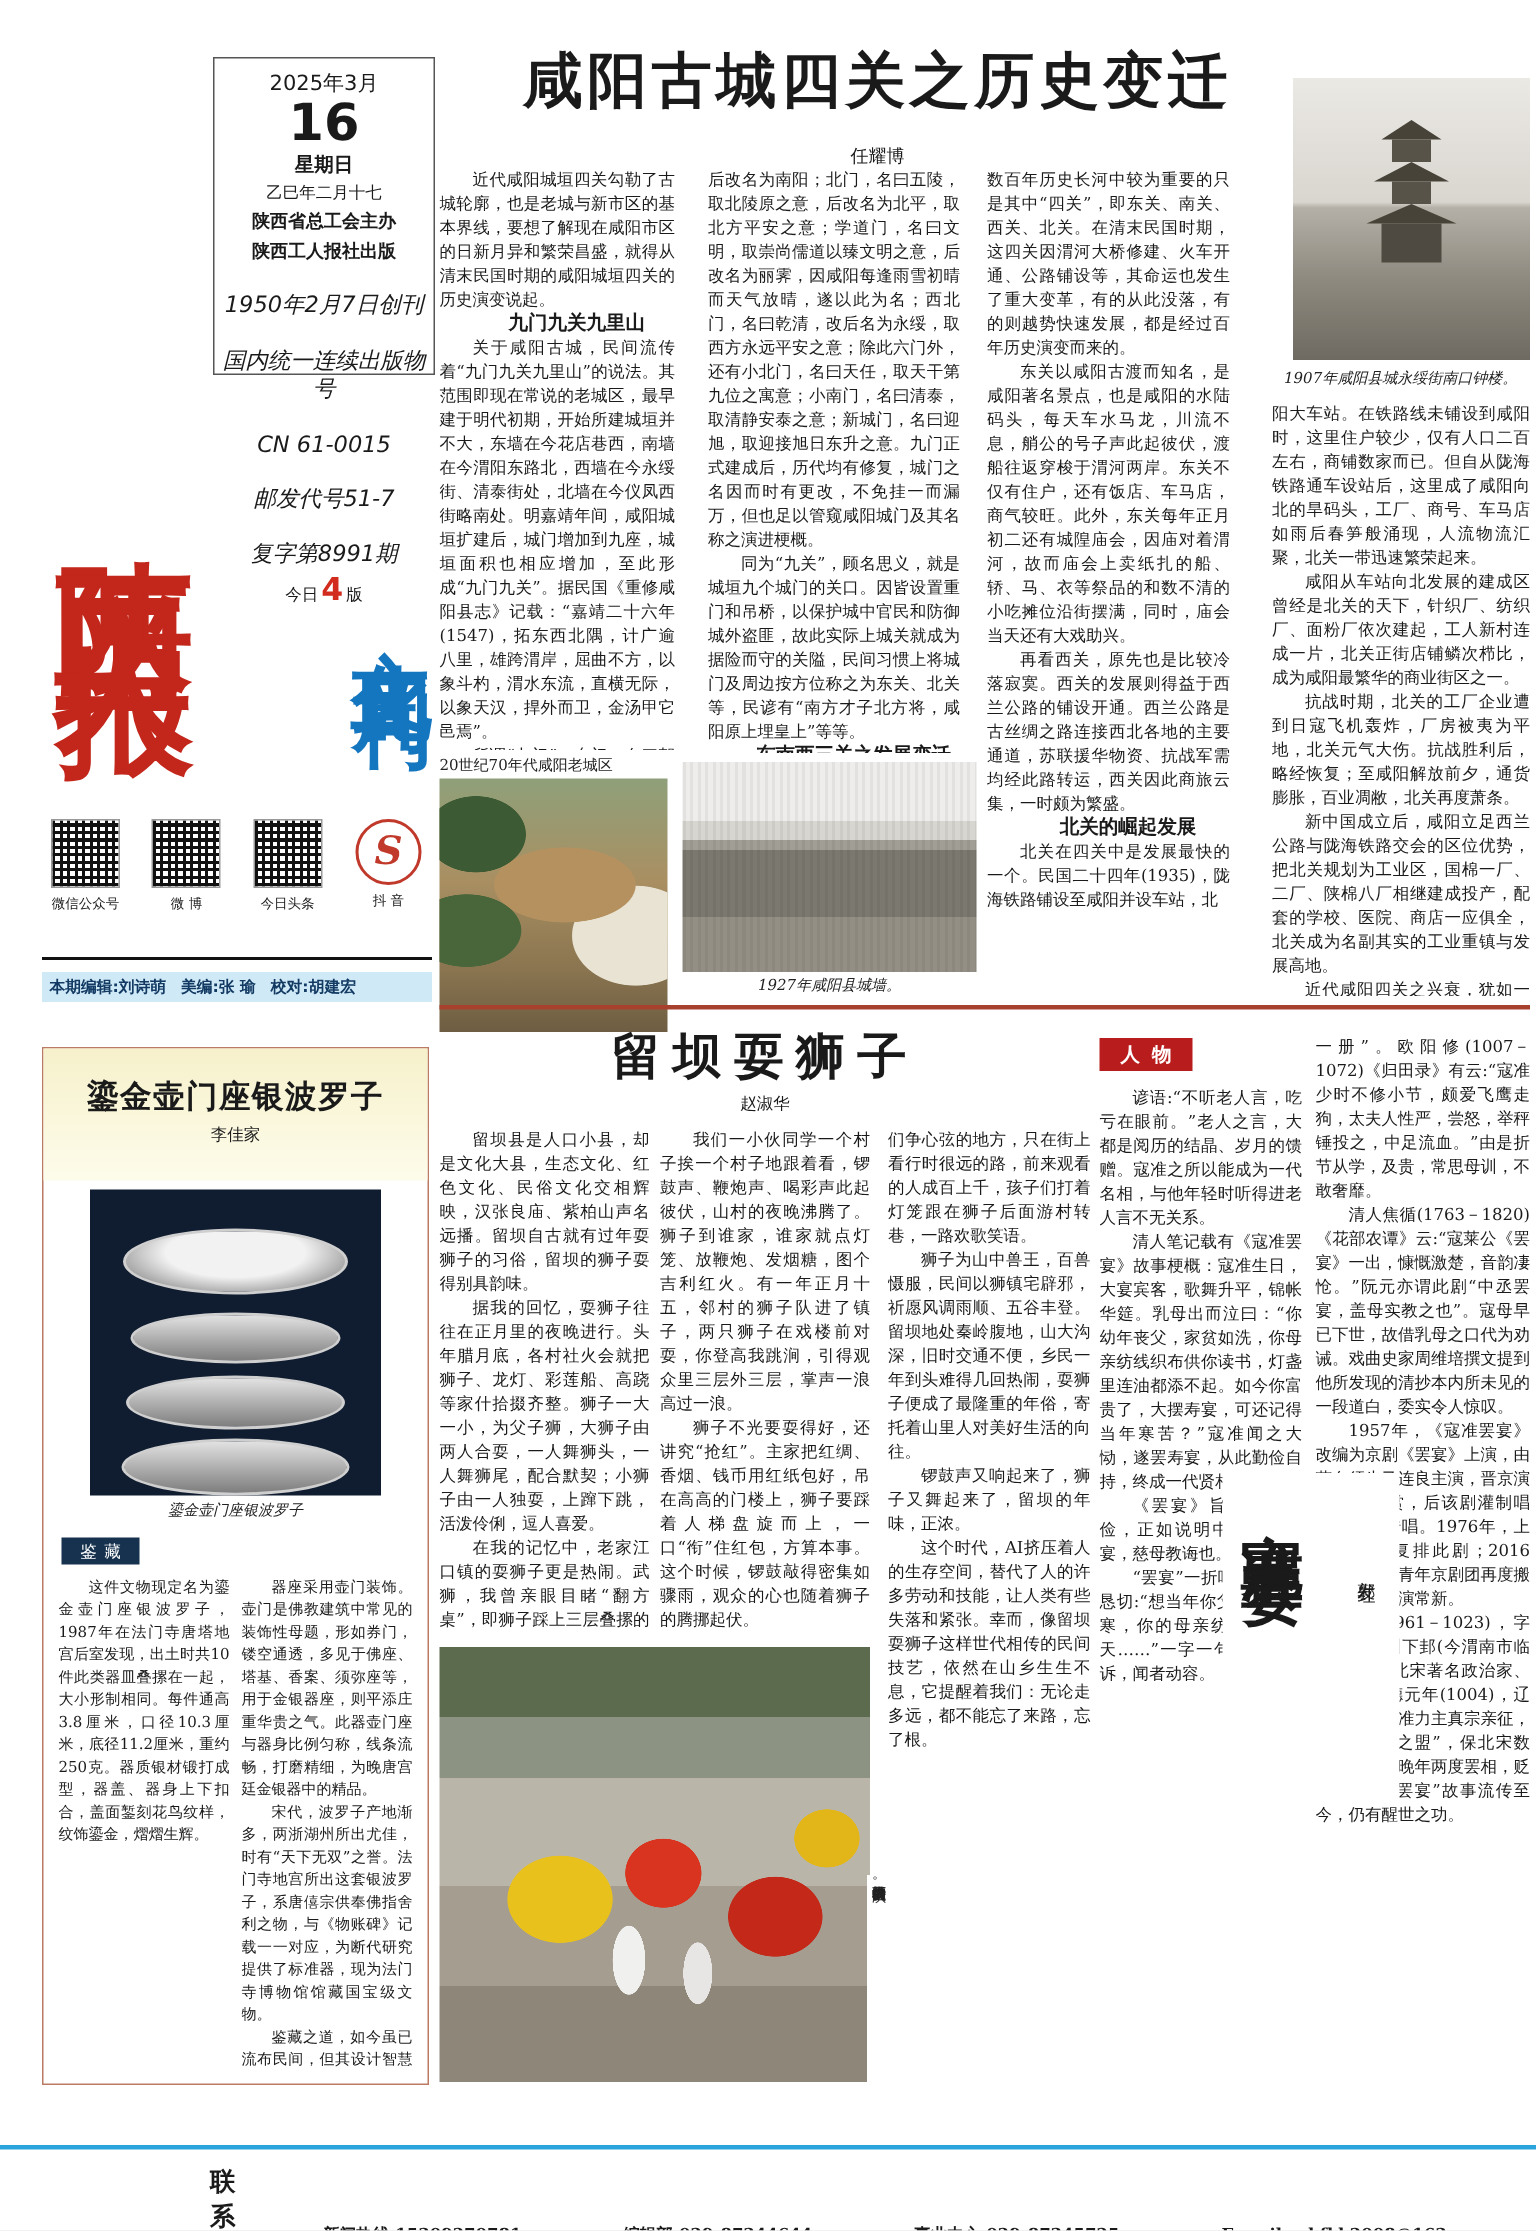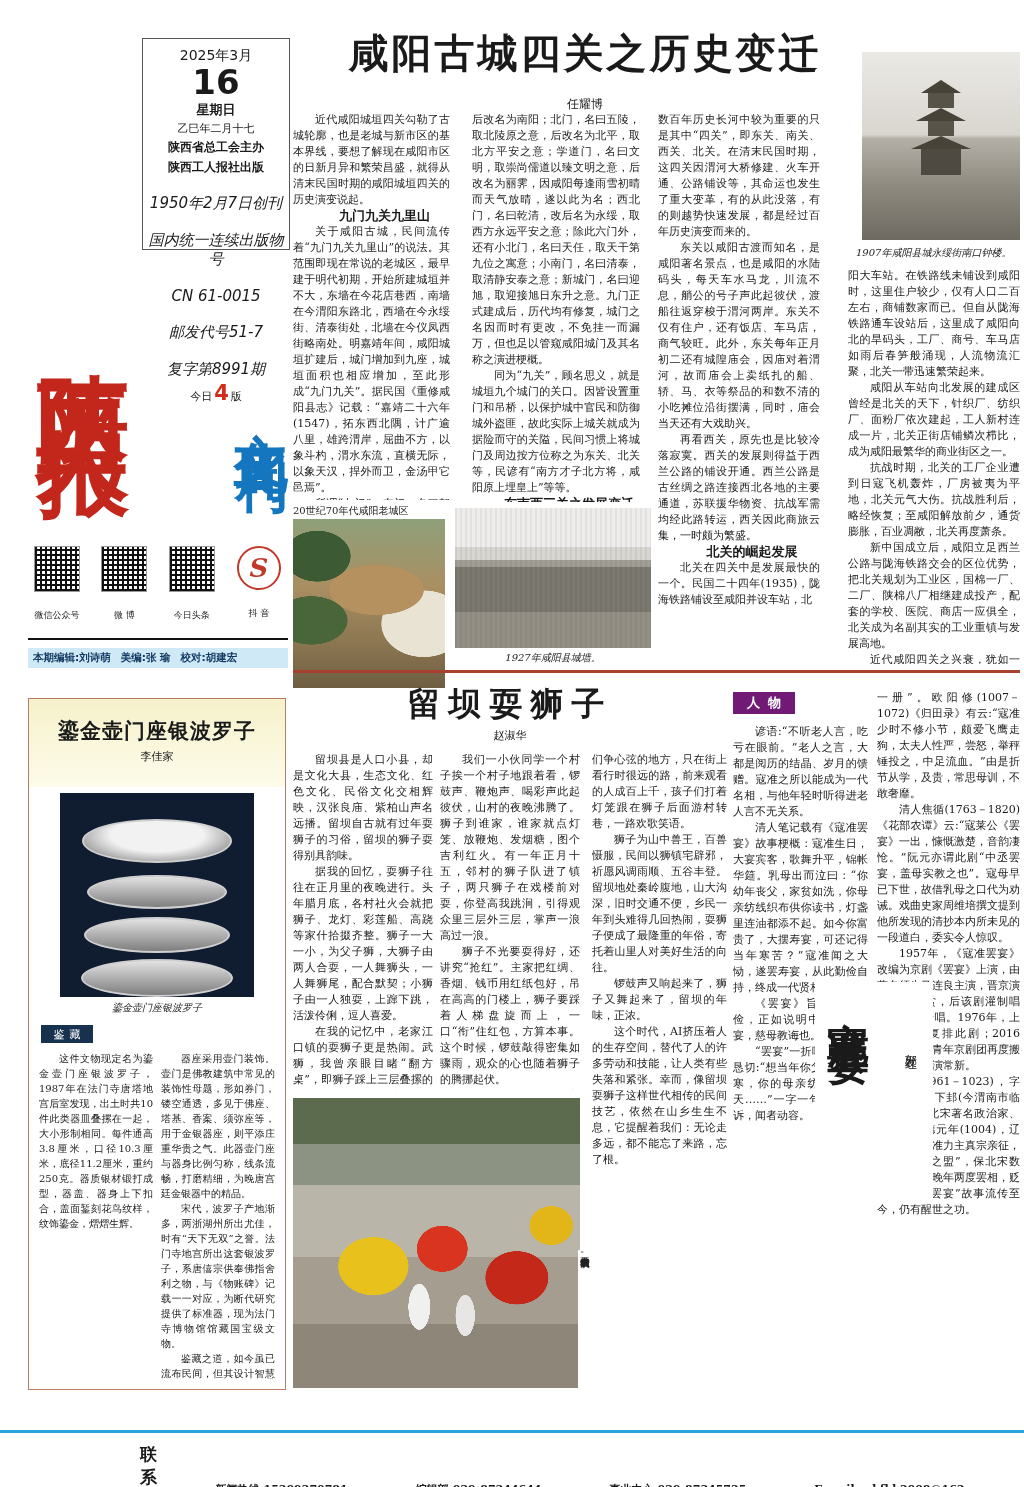--- a/index.html
+++ b/index.html
@@ -25,21 +25,21 @@
     font-family:"DejaVu Sans","Liberation Sans",sans-serif;text-align:center;}
   
   .qr-row{left:28px;top:546px;width:260px;height:76px;display:flex;justify-content:space-between;}
   .qr-item{width:58px;text-align:center;}
   .qr{width:44px;height:44px;margin:0 auto;border:1px solid #999;background:
     repeating-linear-gradient(90deg,#111 0 2px,transparent 2px 5px),
     repeating-linear-gradient(0deg,#111 0 2px,#fff 2px 5px);}
   .logo-circle{width:44px;height:44px;margin:0 auto;border-radius:50%;border:2px solid #c0392b;
     box-sizing:border-box;display:flex;align-items:center;justify-content:center;
     color:#c0392b;font-size:26px;font-weight:bold;font-style:italic;font-family:"DejaVu Serif",serif;}
-  .qr-label{font-size:9px;margin-top:17px;font-family:"DejaVu Sans",sans-serif;}
+  .qr-label{font-size:9px;margin-top:4px;font-family:"DejaVu Sans",sans-serif;}
   .side-rule{left:28px;top:638px;width:260px;height:0;border-top:2px solid #111;}
   .editor-bar{left:28px;top:648px;width:260px;height:20px;background:#cfe9f7;color:#123a63;
     display:flex;align-items:center;gap:10px;font-size:10.5px;font-weight:bold;padding:0 5px;box-sizing:border-box;
     font-family:"DejaVu Sans",sans-serif;}
   
   .headline{left:293px;top:26px;width:584px;text-align:center;font-size:40px;font-weight:900;
     letter-spacing:3px;font-family:"DejaVu Serif",serif;}
   .byline{left:293px;top:96px;width:584px;text-align:center;font-size:12px;}
   .bodytxt{font-size:11px;line-height:16px;text-align:justify;overflow:hidden;}
   .bodytxt p{margin:0;text-indent:2em;}
@@ -77,21 +77,21 @@
   .ring{position:absolute;left:50%;transform:translateX(-50%);border-radius:50%;
     background:linear-gradient(180deg,#e2e2e2,#7e7e7e);border:2px solid #cfcfcf;box-sizing:border-box;}
   .ring.r1{top:26px;width:150px;height:44px;background:radial-gradient(ellipse at 50% 35%,#f2f2f2 0 45%,#9a9a9a 80%);}
   .ring.r2{top:82px;width:140px;height:34px;}
   .ring.r3{top:124px;width:146px;height:36px;}
   .ring.r4{top:166px;width:152px;height:38px;}
   
   .red-rule{left:293px;top:670px;width:727px;height:3px;background:#a8402e;}
   .lion-title{left:293px;top:682px;width:434px;text-align:center;font-size:33px;font-weight:900;letter-spacing:8px;}
   .lion-byline{left:293px;top:728px;width:434px;text-align:center;font-size:11px;}
-  .badge-people{left:733px;top:692px;width:62px;height:22px;background:#701a75;color:#fff;
+  .badge-people{left:733px;top:692px;width:62px;height:22px;background:#b91c1c;color:#fff;
     display:flex;align-items:center;justify-content:center;font-size:13px;font-weight:bold;letter-spacing:8px;
     padding-left:8px;box-sizing:border-box;font-family:"DejaVu Sans",sans-serif;}
   .kz-block{left:815px;top:982px;width:118px;height:218px;background:#fff;z-index:6;}
   .kz-title{position:absolute;left:8px;top:6px;writing-mode:vertical-rl;font-size:42px;line-height:50px;
     font-weight:bold;font-family:"DejaVu Serif",serif;letter-spacing:6px;}
   .kz-author{position:absolute;right:14px;top:62px;writing-mode:vertical-rl;font-size:12px;letter-spacing:2px;}
   .vert-caption{writing-mode:vertical-rl;font-size:9.5px;background:#fff;z-index:5;line-height:13px;color:#222;}
   
   .antique-box{left:28px;top:698px;width:258px;height:692px;border:1px solid #bb7a63;box-sizing:border-box;}
   .antique-head{position:absolute;left:0;top:0;width:100%;height:88px;

